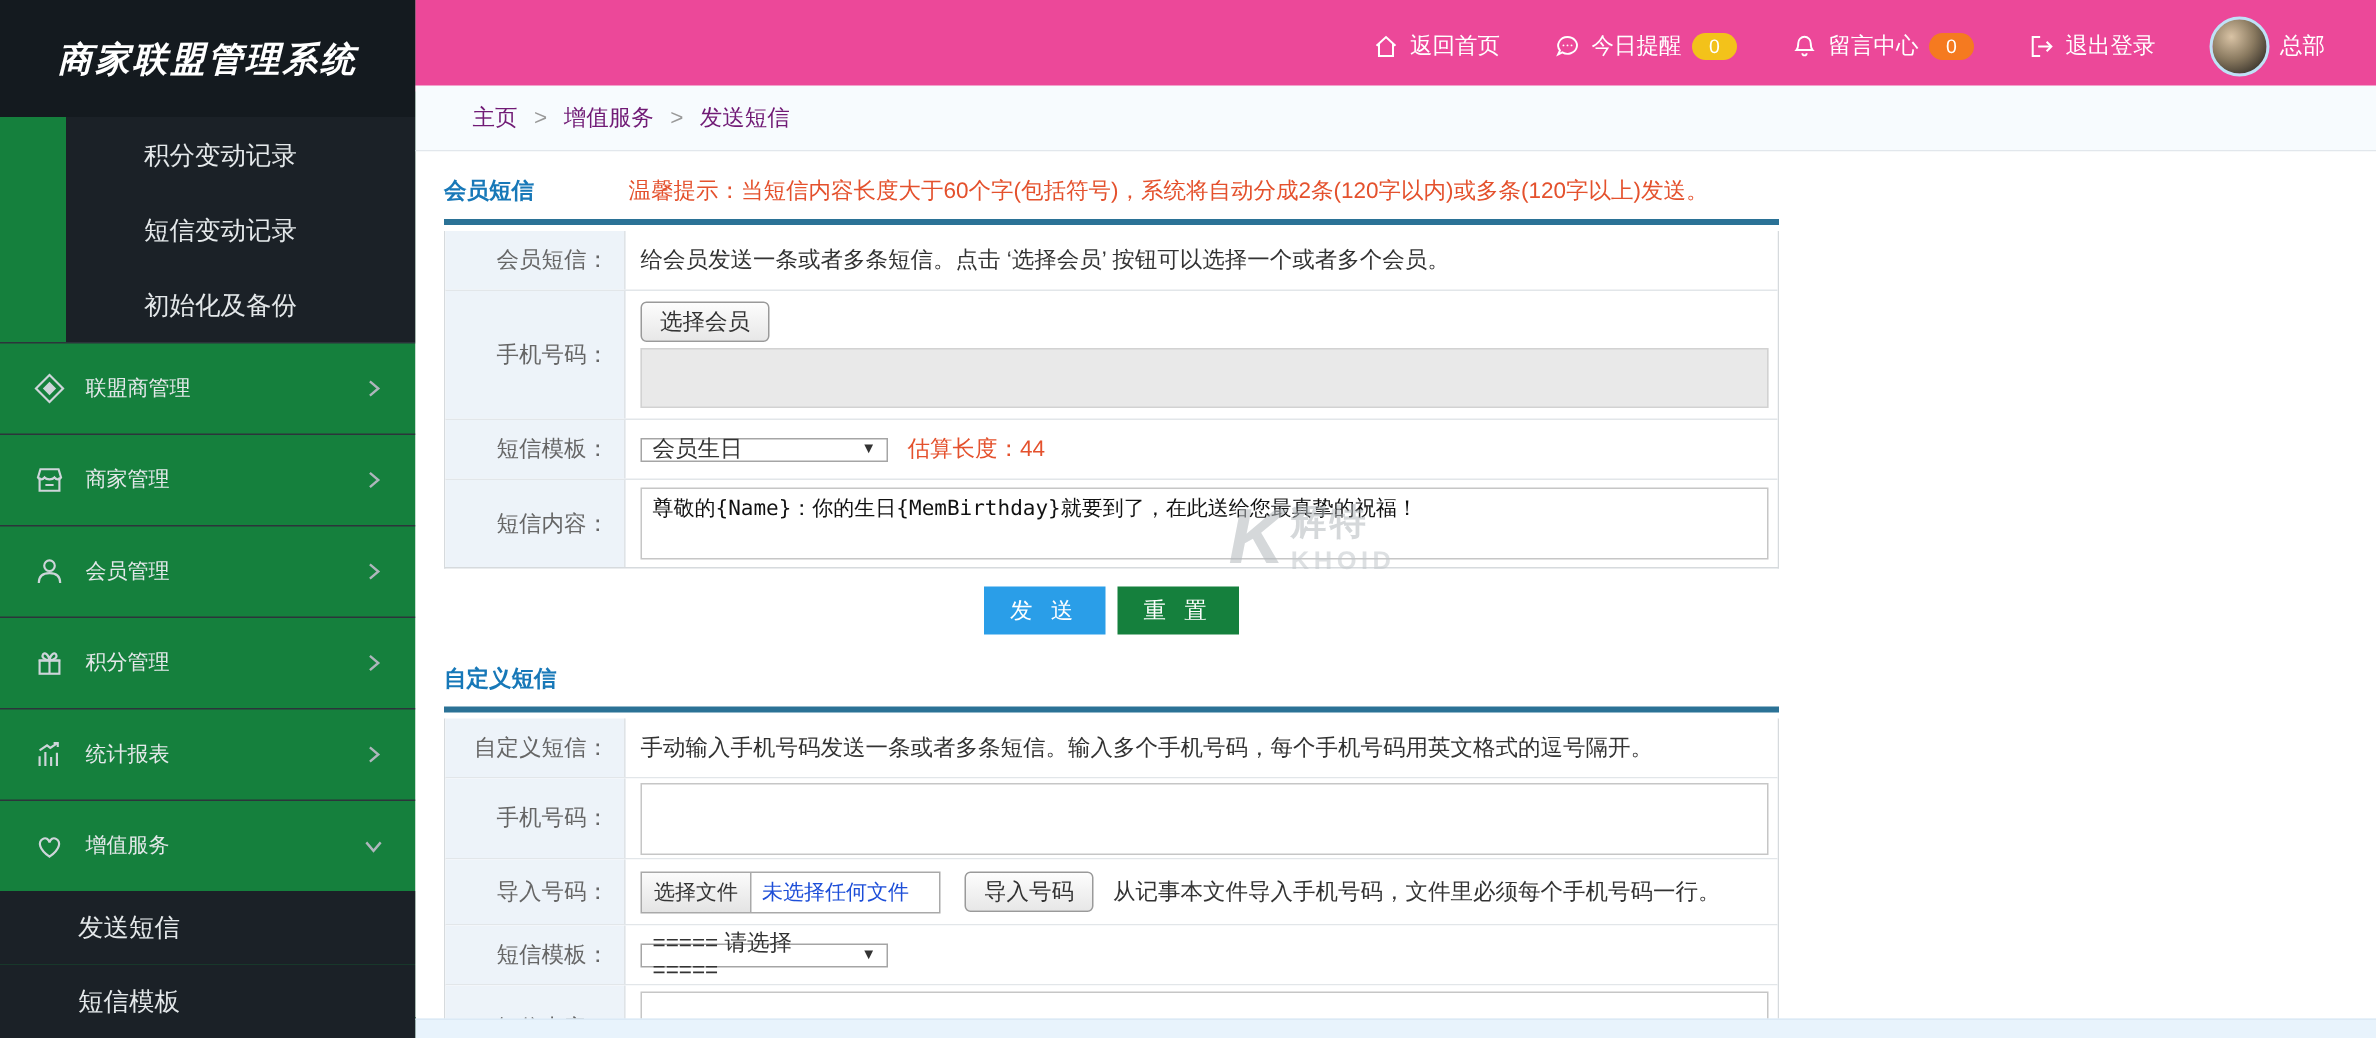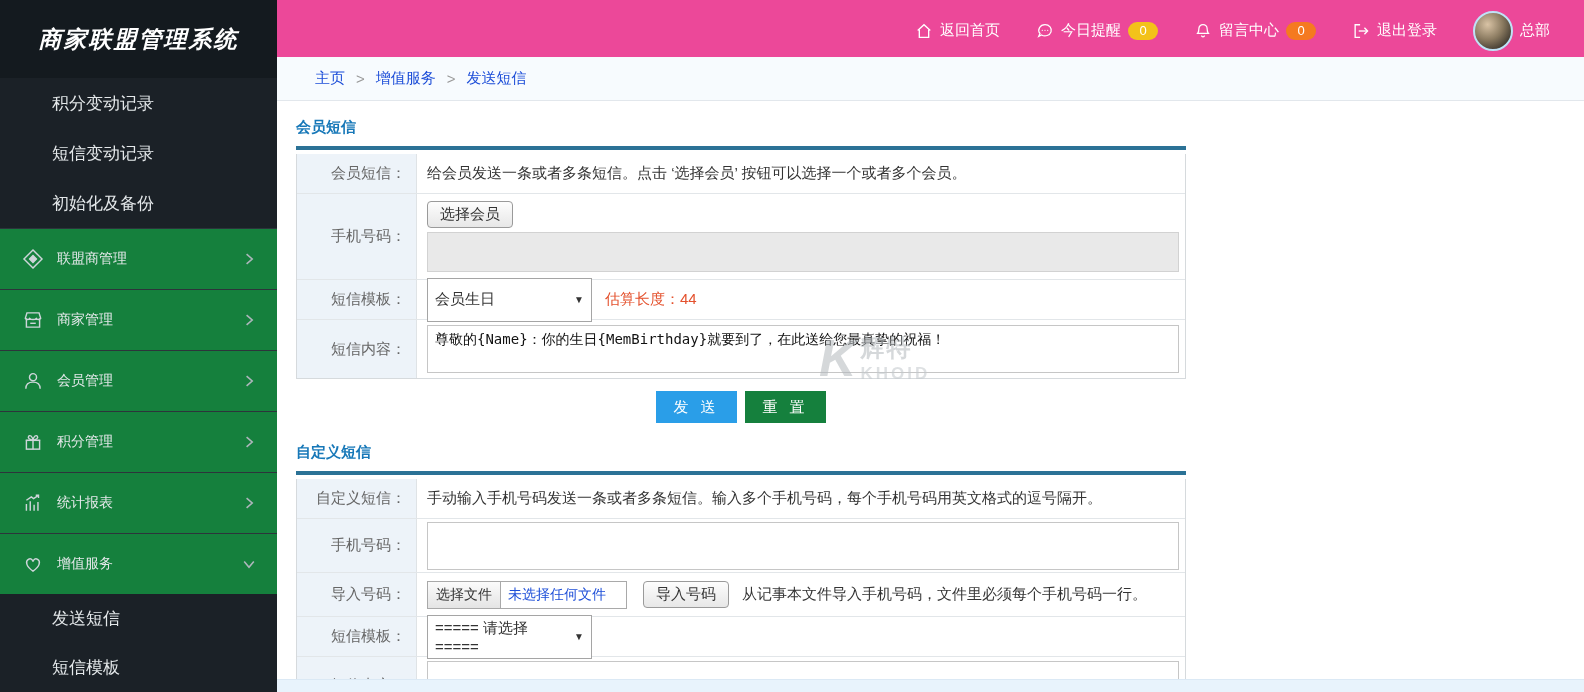--- a/index.html
+++ b/index.html
@@ -7,21 +7,21 @@
     font-family:"Liberation Sans","DejaVu Sans",sans-serif; background:#fff; }
   .stage { position:relative; width:1584px; height:692px; }
 
   
   .sidebar { position:absolute; left:0; top:0; width:277px; height:692px;
     background:#15803d; color:#e4e8ea; }
   .logo { height:78px; display:flex; align-items:center; justify-content:center;
     background:#141a1f; color:#fff; font-family:"DejaVu Serif",serif;
     font-style:italic; font-weight:bold; font-size:23px; letter-spacing:2px; }
   .s-item { height:50px; display:flex; align-items:center; padding-left:52px;
-    font-size:17px; background:#1b2127; cursor:pointer; }
+    font-size:17px; background:#1b2127; cursor:pointer;margin-left:44px; }
   .g-item { height:61px; display:flex; align-items:center; padding:0 20px 0 22px;
     font-size:14px; border-top:1px solid #2c343b; cursor:pointer; }
   .g-item .mi { width:22px; height:22px; flex:0 0 22px; }
   .g-item .lbl { margin-left:13px; }
   .g-item .chev { margin-left:auto; width:16px; height:16px; }
   .sub { height:49px; display:flex; align-items:center; padding-left:52px;
     font-size:17px; background:#1b2127; cursor:pointer; }
 
   
   .topbar { position:absolute; left:277px; top:0; width:1307px; height:61px;
@@ -34,21 +34,21 @@
   .badge.orange { background:#f57a20; }
   .avatar { width:40px; height:40px; border-radius:50%; border:2px solid #bfe2f7;
     background:radial-gradient(circle at 35% 32%, #d9c3a5 0%, #8a7a60 45%, #4a4236 75%, #2c2820 100%);
     cursor:pointer; }
 
   
   .crumbbar { position:absolute; left:277px; top:57px; width:1307px; height:44px;
     background:#f7fbfe; border-bottom:1px solid #e2e7ec; display:flex;
     align-items:center; padding-left:38px; font-size:15px; color:#555; }
   .crumbbar .sep { color:#999; margin:0 11px; }
-  .crumbbar a { color:#1d4ed8; text-decoration:none; cursor:pointer;text-align:right; }
+  .crumbbar a { color:#701a75; text-decoration:none; cursor:pointer;text-align:right; }
 
   
   .content { position:absolute; left:277px; top:101px; width:1307px; height:577px;
     background:#fff; }
   .panel { position:relative; margin-left:19px; width:890px; }
   .sec-head { display:flex; align-items:center; height:26px; margin-top:13px; }
   .sec-title { color:#1778b8; font-weight:bold; font-size:15px; }
   .notice { color:#e4512d; font-size:15px; margin-left:63px; }
   .sec-rule { height:4px; background:#2b7296; margin-top:6px; }
 
@@ -59,21 +59,21 @@
     display:flex; align-items:center; justify-content:flex-end;
     padding-right:10px; color:#666; font-size:15px; }
   .fcell-r { flex:1; padding:7px 10px; display:flex; align-items:center;
     color:#333; font-size:15px; }
   .fcell-r.col { flex-direction:column; align-items:flex-start; justify-content:center; }
 
   .btn-plain { font-size:15px; color:#333; border:1px solid #9a9a9a; border-radius:4px;
     background:linear-gradient(#fdfdfd,#e7e7e7); padding:3px 12px; cursor:pointer; }
   .gray-area { width:752px; height:46px; margin-top:4px; background:#e9e9e9;
     border:1px solid #d2d2d2; }
-  .sel { width:165px; height:44px; border:1px solid #a5a5a5; background:#fff;
+  .sel { width:165px; height:16px; border:1px solid #a5a5a5; background:#fff;
     display:flex; align-items:center; justify-content:space-between;
     padding:0 7px; font-size:15px; color:#333; cursor:pointer; }
   .sel .arrow { font-size:10px; color:#333; }
   .estimate { color:#e4512d; font-size:15px; margin-left:13px; }
   .textarea { width:752px; min-height:48px; border:1px solid #c6c6c6; background:#fff;
     padding:3px 7px; font-family:"DejaVu Sans Mono",monospace; font-size:14px;
     color:#111; line-height:1.45; }
   .textarea.empty { height:48px; }
 
   .btnrow { display:flex; justify-content:center; gap:8px; padding:12px 0 14px 0; }
@@ -277,20 +277,21 @@
     <a>增值服务</a>
     <span class="sep">&gt;</span>
     <a>发送短信</a>
   </div>
 
   <div class="content">
     <div class="panel">
 
       <div class="sec-head">
         <span class="sec-title">会员短信</span>
+        <span class="notice">温馨提示：当短信内容长度大于60个字(包括符号)，系统将自动分成2条(120字以内)或多条(120字以上)发送。</span>
       </div>
       <div class="sec-rule"></div>
 
       <div class="ftable">
         <div class="frow" style="height:40px;">
           <div class="fcell-l">会员短信：</div>
           <div class="fcell-r">给会员发送一条或者多条短信。点击 ‘选择会员’ 按钮可以选择一个或者多个会员。</div>
         </div>
         <div class="frow" style="height:86px;">
           <div class="fcell-l">手机号码：</div>

